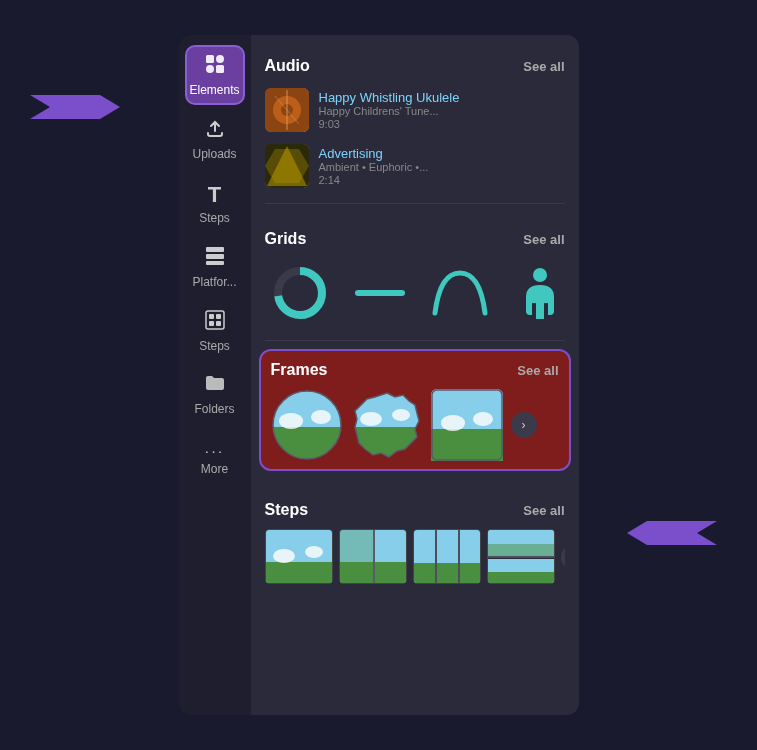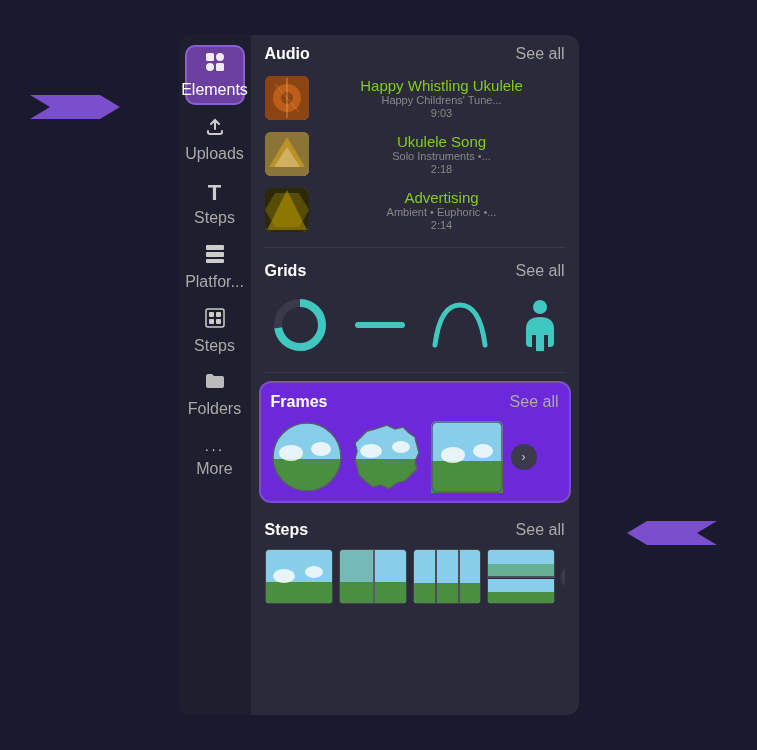--- a/index.html
+++ b/index.html
@@ -92,21 +92,21 @@
     .sidebar-icon {
       font-size: 20px;
       color: #cccccc;
     }
 
     .sidebar-item.active .sidebar-icon {
       color: #ffffff;
     }
 
     .sidebar-label {
-      font-size: 16px;
+      font-size: 12px;
       color: #aaaaaa;
       text-align: right;
     }
 
     .sidebar-item.active .sidebar-label {
       color: #ffffff;
     }
 
     
     .content {
@@ -115,41 +115,41 @@
       overflow-y: auto;
       overflow-x: hidden;
     }
 
     .content::-webkit-scrollbar { width: 4px; }
     .content::-webkit-scrollbar-track { background: #2a2a3a; }
     .content::-webkit-scrollbar-thumb { background: #555; border-radius: 2px; }
 
     
     .section {
-      padding: 10px 14px 8px;
-      text-align: center;
+      padding: 22px 14px 8px;
     }
 
     .section-header {
       display: flex;
       justify-content: space-between;
       align-items: center;
       margin-bottom: 10px;
     }
 
     .section-title {
       font-size: 16px;
       font-weight: 600;
       color: #ffffff;
     }
 
     .see-all {
-      font-size: 16px;
+      font-size: 13px;
       color: #aaaaaa;
       cursor: pointer;
+      font-weight: bold;
     }
 
     
     .audio-list {
       display: flex;
       flex-direction: column;
       gap: 6px;
     }
 
     .audio-item {
@@ -166,23 +166,23 @@
       border-radius: 6px;
       flex-shrink: 0;
       overflow: hidden;
     }
 
     .audio-info {
       flex: 1;
     }
 
     .audio-title {
-      font-size: 15px;
+      font-size: 13px;
       font-weight: 500;
-      color: #84cc16;
+      color: #7dd3fc;
     }
 
     .audio-sub {
       font-size: 11px;
       color: #888888;
       margin-top: 0;
     }
 
     .audio-duration {
       font-size: 11px;
@@ -231,21 +231,21 @@
 
     
     .donut-svg { width: 60px; height: 60px; }
 
     
     .frames-section {
       border: 2px solid #7b4fcc;
       border-radius: 12px;
       margin: 8px 8px;
       padding: 10px 10px 8px;
-      background: #6d28d9;
+      background: #7f1d1d;
     }
 
     .frames-scroll-row {
       display: flex;
       align-items: center;
       gap: 8px;
       overflow: hidden;
     }
 
     
@@ -383,34 +383,20 @@
                 <line x1="10" y1="8" x2="34" y2="36" stroke="#f4a460" stroke-width="1" opacity="0.4"></line>
               </svg>
             </div>
             <div class="audio-info">
               <div class="audio-title">Happy Whistling Ukulele</div>
               <div class="audio-sub">Happy Childrens' Tune...</div>
               <div class="audio-duration">9:03</div>
             </div>
           </div>
 
-          <div class="audio-item">
-            <div class="audio-thumb thumb-ukulele-song">
-              <svg width="44" height="44" viewBox="0 0 44 44">
-                <rect width="44" height="44" fill="#8B7536"></rect>
-                <polygon points="22,5 40,35 4,35" fill="#daa520" opacity="0.6"></polygon>
-                <polygon points="22,15 35,35 9,35" fill="#f5deb3" opacity="0.4"></polygon>
-              </svg>
-            </div>
-            <div class="audio-info">
-              <div class="audio-title">Ukulele Song</div>
-              <div class="audio-sub">Solo Instruments •...</div>
-              <div class="audio-duration">2:18</div>
-            </div>
-          </div>
 
           <div class="audio-item">
             <div class="audio-thumb thumb-advertising">
               <svg width="44" height="44" viewBox="0 0 44 44">
                 <rect width="44" height="44" fill="#2a2a0a"></rect>
                 <polygon points="22,2 42,42 2,42" fill="#8B7500" opacity="0.8"></polygon>
                 <polygon points="10,5 34,5 44,22 34,39 10,39 0,22" fill="#c0a000" opacity="0.3"></polygon>
               </svg>
             </div>
             <div class="audio-info">

